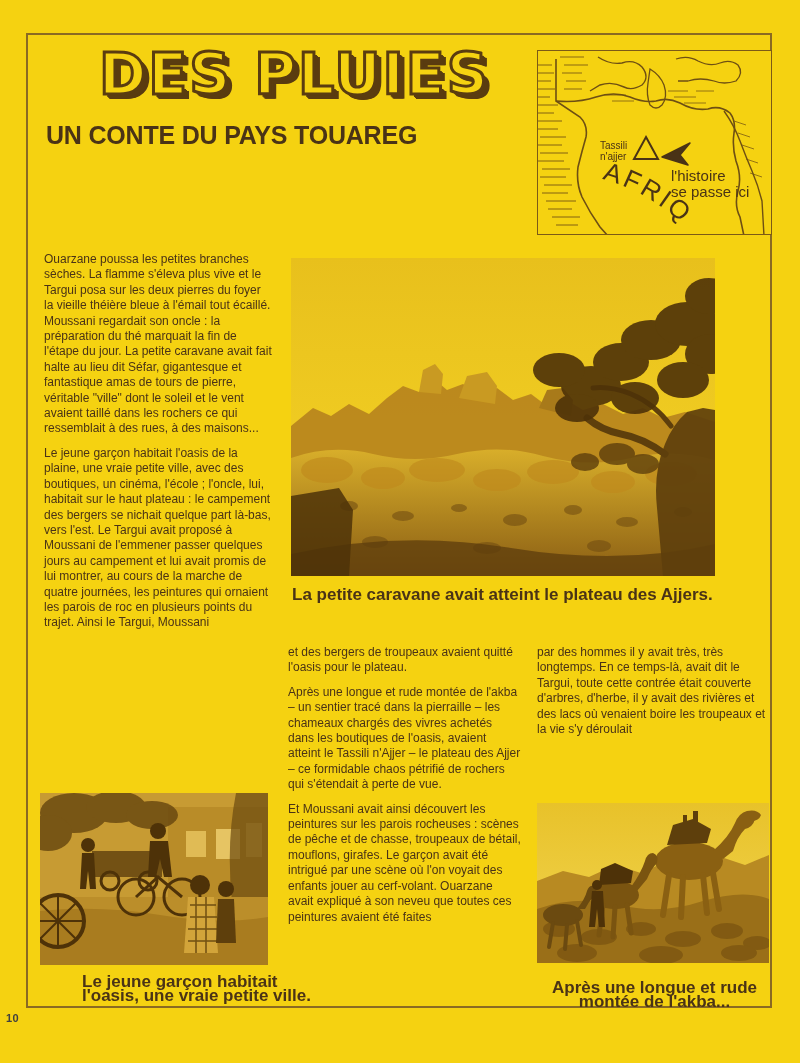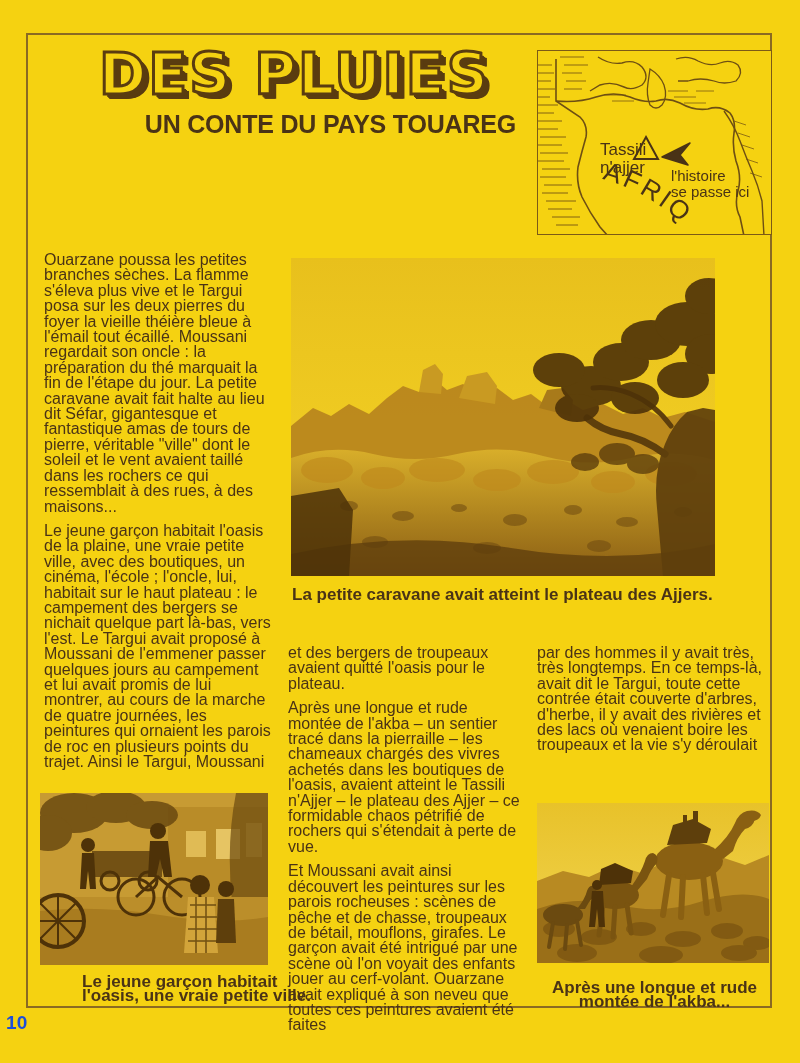--- a/index.html
+++ b/index.html
@@ -24,23 +24,23 @@
     width: 746px;
     height: 975px;
     border: 2px solid #8a6a22;
     box-sizing: border-box;
   }
 
   .page-number {
     position: absolute;
     left: 6px;
     top: 1012px;
-    font-size: 19px;
+    font-size: 11px;
     font-weight: 700;
-    color: #1d4ed8;
+    color: #404040;
     letter-spacing: .3px;
   }
 
   
   .masthead {
     position: absolute;
     left: 46px;
     top: 48px;
     width: 470px;
   }
@@ -54,28 +54,27 @@
     -webkit-text-stroke: 3px #5a3c10;
     text-shadow:
        3px 3px 0 #5a3c10,
        4px 4px 0 #5a3c10,
        5px 5px 0 #5a3c10,
        6px 5px 0 #5a3c10;
     white-space: nowrap;
   }
   .title-line.second { margin-left: 53px; }
   .subtitle {
-    margin-top: 10px;
+    margin-top: 21px;
     font-family: "Liberation Sans", sans-serif;
     font-weight: 700;
     font-size: 25px;
     letter-spacing: -0.2px;
     color: #4a3316;
     white-space: nowrap;
-    text-align: right;
   }
 
   
   .map-box {
     position: absolute;
     left: 537px;
     top: 50px;
     width: 235px;
     height: 185px;
     border: 1.5px solid #7c5a16;
@@ -83,27 +82,27 @@
     overflow: hidden;
     background: #f5d211;
   }
   .map-box svg { display: block; }
   .map-label {
     position: absolute;
     font-family: "Liberation Sans", sans-serif;
     color: #4a3316;
     line-height: 1.05;
   }
-  .label-tassili { left: 62px; top: 90px; font-size: 17px; }
+  .label-tassili { left: 62px; top: 90px; font-size: 10px; }
   .label-histoire { left: 133px; top: 117px; font-size: 15px; }
 
   
   .col {
     position: absolute;
-    font-size: 16px;
+    font-size: 12px;
     line-height: 15.4px;
     color: #4a3316;
     text-align: left;
   }
   .col p { margin: 0 0 9px 0; }
   .col-1 { left: 44px; top: 252px; width: 228px; }
   .col-2 { left: 288px; top: 645px; width: 233px; }
   .col-3 { left: 537px; top: 645px; width: 233px; }
 
   

